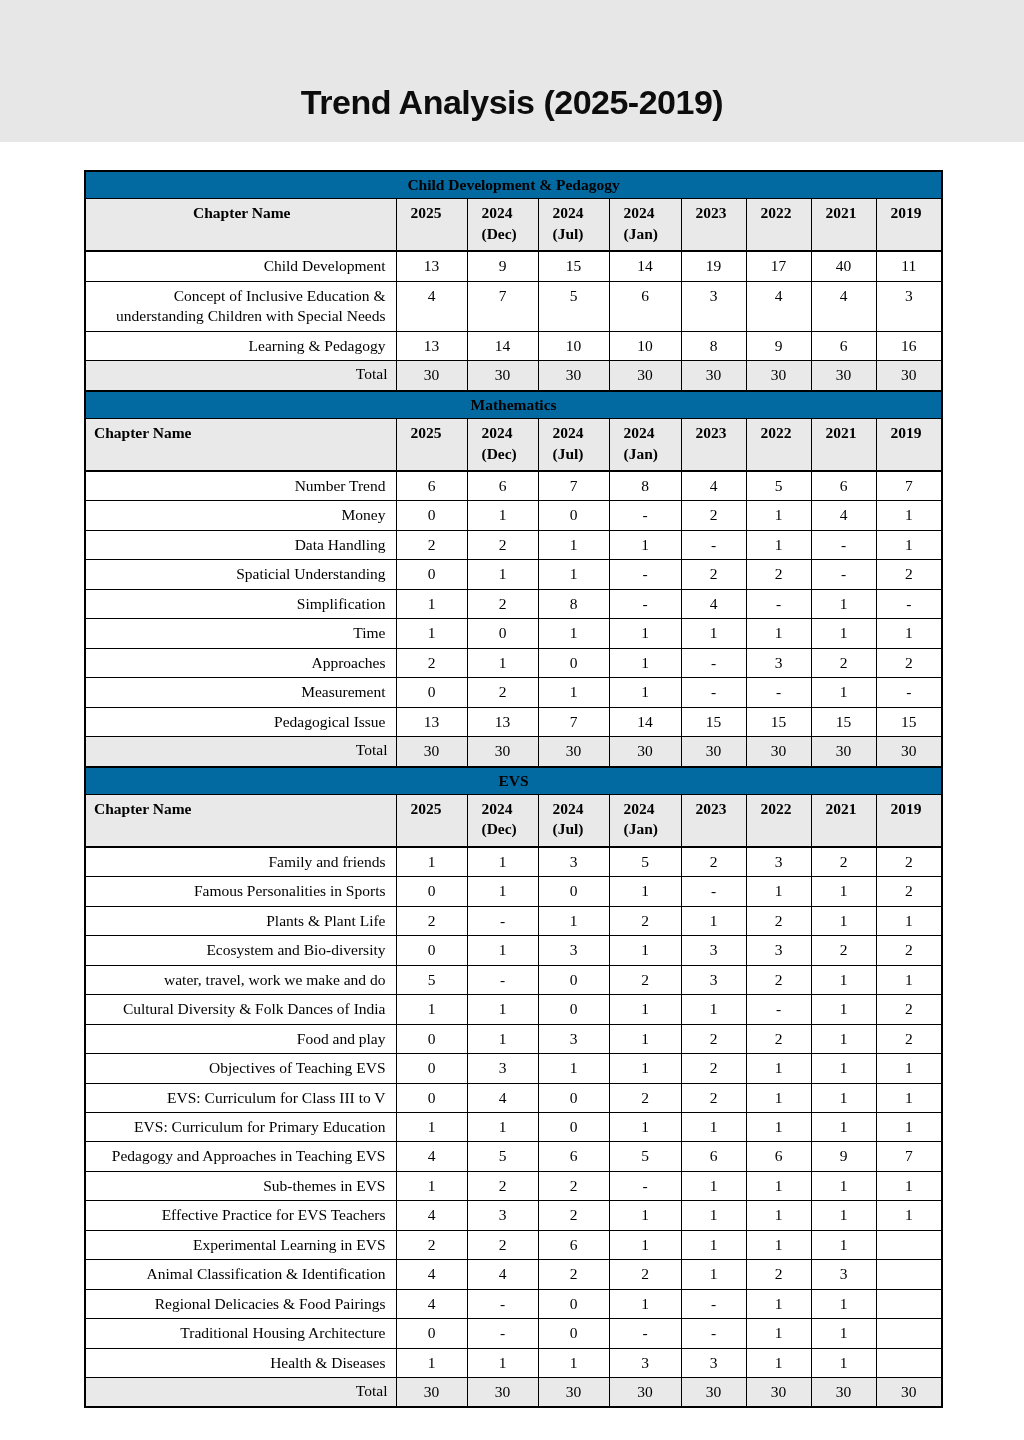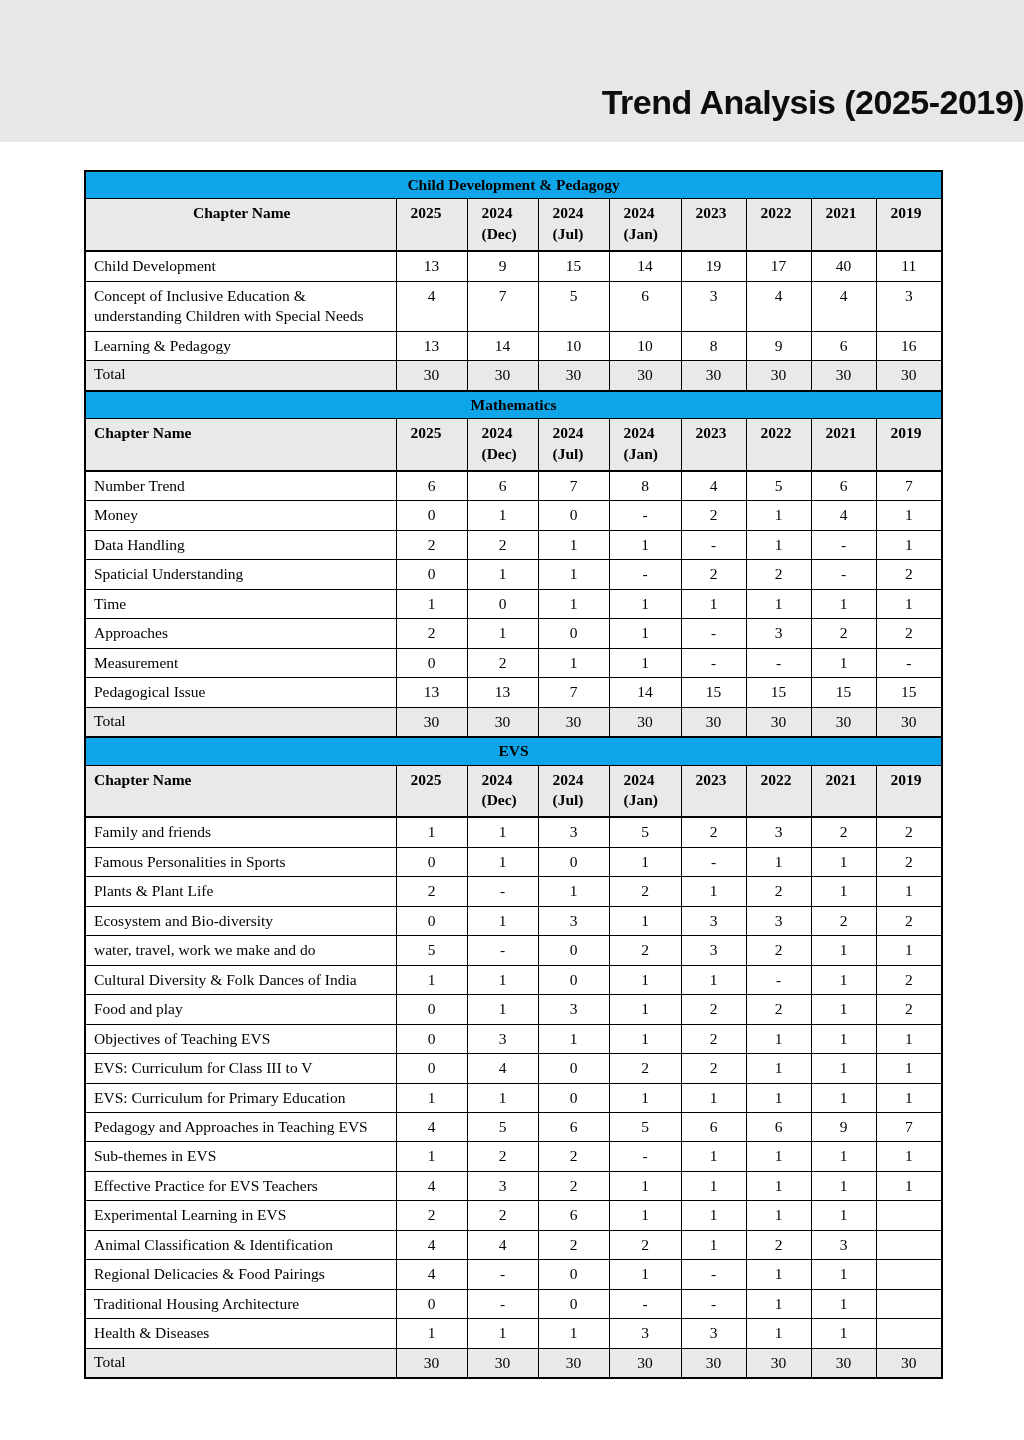--- a/index.html
+++ b/index.html
@@ -10,21 +10,21 @@
     color: #000;
   }
   body { height: 1440px; position: relative; }
 
   .band {
     width: 100%;
     height: 142px;
     background: var(--band-bg, #e7e7e7);
     display: flex;
     align-items: flex-end;
-    justify-content: flex-end;
+    justify-content: center;
     padding-bottom: 20px;
   }
   .band h1 {
     font-family: "Liberation Sans", sans-serif;
     font-weight: 700;
     font-size: 34px;
     letter-spacing: -0.5px;
     color: #0d0d0d;
   }
 
@@ -43,33 +43,33 @@
   table.trend td, table.trend th {
     border: 1px solid #000;
     vertical-align: top;
   }
   tr.section-title td {
     border-top: 2px solid #000;
     border-bottom: 1px solid #000;
     text-align: center;
     font-weight: 700;
     padding: 3px 14px;
-    background: #0ea5e9;
+    background: #0369a1;
   }
   tr.col-header th {
     background: var(--header-bg, #e9e9e9);
     border-bottom: 2px solid #000;
     font-weight: 700;
     text-align: center;
     padding: 4px 6px 6px 14px;
   }
   tr.col-header th.chapter-head { padding-left: 8px; }
   .year-label, .year-sub { text-align: left; font-weight: 700; }
   td.chapter {
-    text-align: left;
+    text-align: right;
     padding: 4px 10px 4px 8px;
   }
   td.val {
     text-align: center;
     padding: 4px 2px;
   }
   tr.total td {
     background: var(--header-bg, #e9e9e9);
     font-weight: 400;
     border-top: 1px solid #000;
@@ -245,20 +245,31 @@
           <td class="val">0</td>
           <td class="val">1</td>
           <td class="val">1</td>
           <td class="val">-</td>
           <td class="val">2</td>
           <td class="val">2</td>
           <td class="val">-</td>
           <td class="val">2</td>
         </tr>
         <tr class="data-row">
+          <td class="chapter">Simplification</td>
+          <td class="val">1</td>
+          <td class="val">2</td>
+          <td class="val">8</td>
+          <td class="val">-</td>
+          <td class="val">4</td>
+          <td class="val">-</td>
+          <td class="val">1</td>
+          <td class="val">-</td>
+        </tr>
+        <tr class="data-row">
           <td class="chapter">Time</td>
           <td class="val">1</td>
           <td class="val">0</td>
           <td class="val">1</td>
           <td class="val">1</td>
           <td class="val">1</td>
           <td class="val">1</td>
           <td class="val">1</td>
           <td class="val">1</td>
         </tr>

